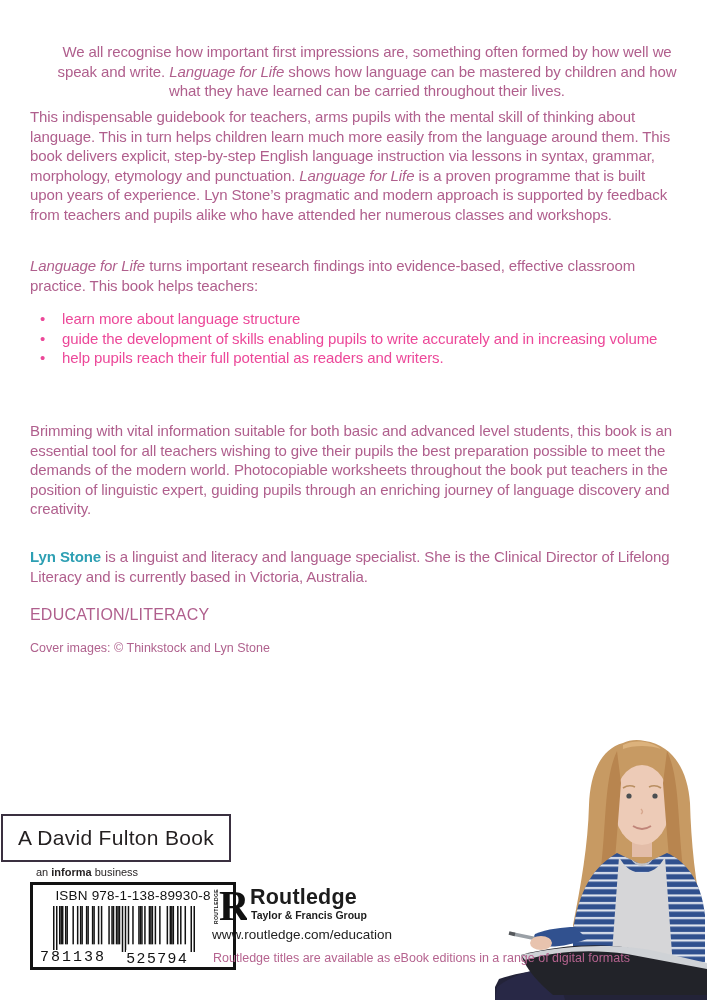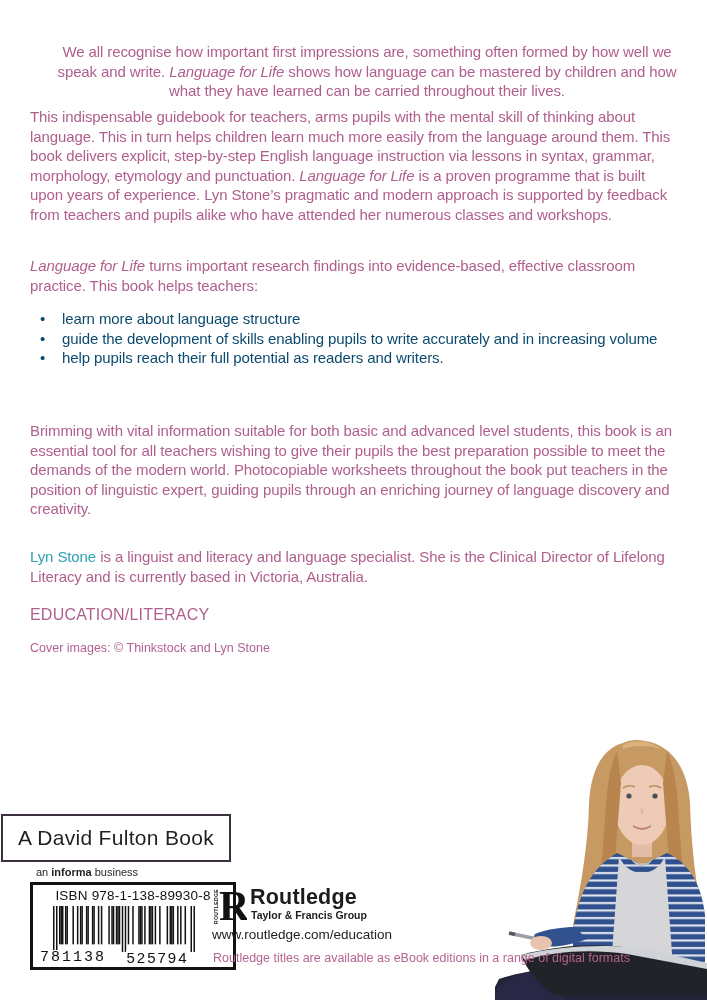--- a/index.html
+++ b/index.html
@@ -2,23 +2,23 @@
 <html><head>
 <meta charset="utf-8">
 <style>
   html,body{margin:0;padding:0;background:#ffffff;}
   .cover{
     position:relative;width:707px;height:1000px;background:#ffffff;overflow:hidden;
     font-family:"Liberation Sans",sans-serif;
   }
   .copy{position:absolute;left:30px;width:650px;color:#b05f8d;font-size:15px;line-height:19.5px;letter-spacing:-0.1px;}
   .copy .it{font-style:italic;}
-  .copy .bd{font-weight:normal;}
+  .copy .bd{font-weight:bold;}
   ul.bullets{position:absolute;left:30px;width:650px;margin:0;padding:0;list-style:none;
-    color:#0c4a6e;font-size:15px;line-height:19.5px;letter-spacing:-0.1px;}
+    color:#ec4899;font-size:15px;line-height:19.5px;letter-spacing:-0.1px;}
   ul.bullets li{position:relative;padding-left:32px;}
   ul.bullets li::before{content:"\2022";position:absolute;left:10px;top:0;}
   .category{position:absolute;left:30px;color:#b05f8d;font-size:16px;letter-spacing:0.2px;}
   .credit{position:absolute;left:30px;color:#b0628e;font-size:12.5px;}
   .fulton-box{
     position:absolute;left:1px;top:814px;width:226px;height:44px;border:2.5px solid #3a3040;
     display:flex;align-items:center;justify-content:center;color:#231f20;font-size:21px;letter-spacing:0.3px;
   }
   .fulton-box .bd{font-weight:normal;}
   .informa{position:absolute;left:36px;top:866px;color:#231f20;font-size:11px;}

